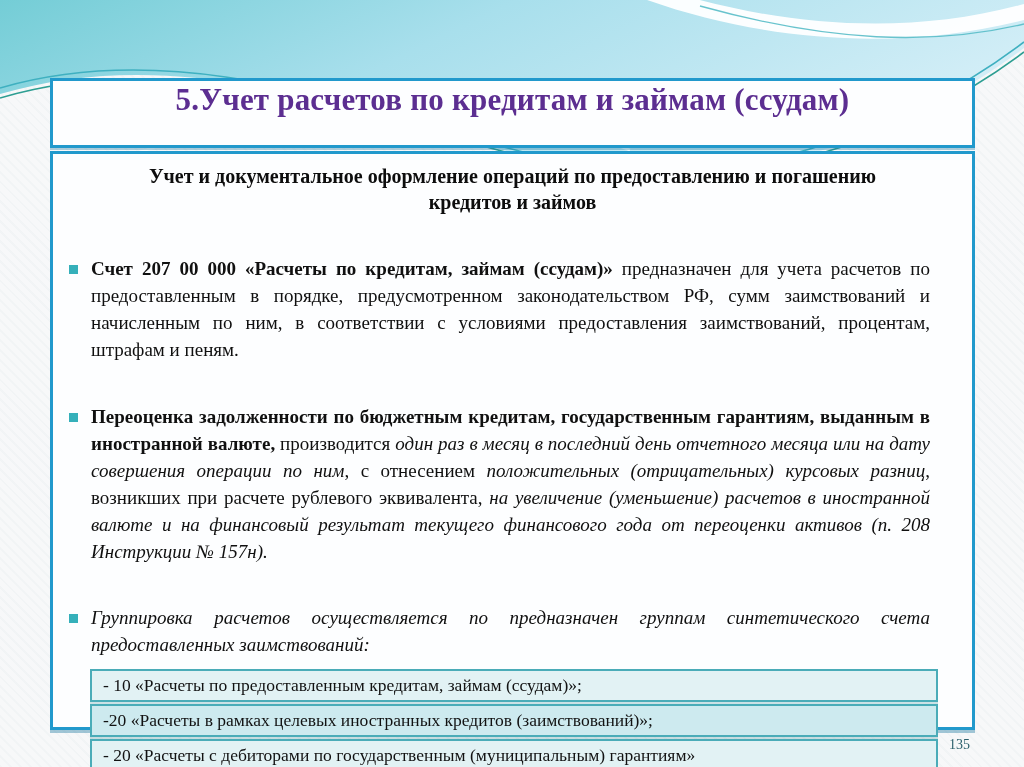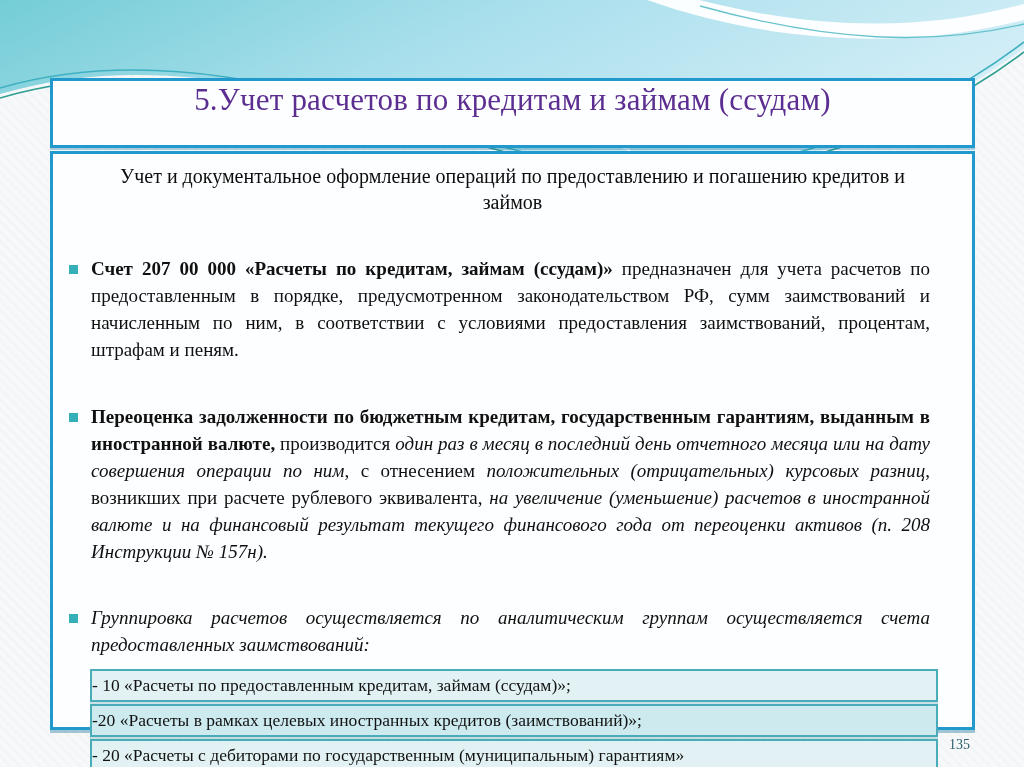--- a/index.html
+++ b/index.html
@@ -17,33 +17,33 @@
   .title-box{
     position:absolute;left:50px;top:78px;width:919px;height:64px;
     border:3px solid var(--box-border,#2199cc);
     background:#fdfeff;
     box-shadow:0 2px 0 rgba(30,120,160,0.35);
     display:flex;justify-content:center;align-items:flex-start;
     z-index:2;
   }
   .title-text{
     margin-top:1px;
-    font-size:31px;font-weight:normal;letter-spacing:0.2px;
+    font-size:31px;font-weight:bold;letter-spacing:0.2px;
     color:var(--title-text,#5c2e91);
   }
   .main-box{
     position:absolute;left:50px;top:151px;width:919px;height:573px;
     border:3px solid var(--box-border,#2199cc);
     background:#fdfeff;
     box-shadow:0 3px 0 rgba(30,120,160,0.4);
     z-index:2;
   }
   .subtitle{
     margin:9px auto 4px;max-width:810px;
-    text-align:center;font-weight:normal;font-size:20px;line-height:1.32;
+    text-align:center;font-weight:bold;font-size:20px;line-height:1.32;
     color:#0d0d0d;
   }
   .bullet-list{
     list-style:none;margin:15px 42px 0 14px;padding:0;
     color:#101010;
   }
   .bullet{
     position:relative;padding-left:24px;margin-bottom:10px;
     font-size:19px;line-height:1.42;text-align:justify;margin-top:40px;
   }
@@ -53,20 +53,21 @@
   }
   .seg-bold{font-weight:bold;}
   .seg-italic{font-style:italic;}
   .group-list{margin:4px 34px 0 37px;}
   .group-box{
     height:29px;margin-bottom:2px;
     border:2px solid var(--group-border,#4aacb8);
     background:var(--group-fill,#e2f2f4);
     box-shadow:0 2px 0 rgba(60,140,150,0.25);
     display:flex;align-items:center;
+    padding-left:11px;
     font-size:17.5px;color:#121212;white-space:nowrap;overflow:hidden;
   }
   .group-box:nth-child(2){background:var(--group-fill-alt,#cdeaef);}
   .page-number{
     position:absolute;right:54px;bottom:14px;
     font-size:14px;color:#2a5f6b;z-index:3;
   }
 </style>
 </head>
 <body>
@@ -92,21 +93,21 @@
   <div class="title-box">
     <div class="title-text">5.Учет расчетов по кредитам и займам (ссудам)</div>
   </div>
 
   <div class="main-box">
     <div class="subtitle">Учет и документальное оформление операций по предоставлению и погашению кредитов и займов</div>
 
     <ul class="bullet-list">
         <li class="bullet"><span class="marker"></span><span class="seg-bold">Счет 207 00 000 «Расчеты по кредитам, займам (ссудам)» </span><span class="seg-regular">предназначен для учета расчетов по предоставленным в порядке, предусмотренном законодательством РФ, сумм заимствований и начисленным по ним, в соответствии с условиями предоставления заимствований, процентам, штрафам и пеням.</span></li>
         <li class="bullet"><span class="marker"></span><span class="seg-bold">Переоценка задолженности по бюджетным кредитам, государственным гарантиям, выданным в иностранной валюте, </span><span class="seg-regular">производится </span><span class="seg-italic">один раз в месяц в последний день отчетного месяца или на дату совершения операции по ним</span><span class="seg-regular">, с отнесением </span><span class="seg-italic">положительных (отрицательных) курсовых разниц</span><span class="seg-regular">, возникших при расчете рублевого эквивалента, </span><span class="seg-italic">на увеличение (уменьшение) расчетов в иностранной валюте и на финансовый результат текущего финансового года от переоценки активов (п. 208 Инструкции № 157н).</span></li>
-        <li class="bullet"><span class="marker"></span><span class="seg-italic">Группировка расчетов осуществляется по аналитическим группам осуществляется счета предоставленных заимствований:</span></li>
+        <li class="bullet"><span class="marker"></span><span class="seg-italic">Группировка расчетов осуществляется по предназначен группам синтетического счета предоставленных заимствований:</span></li>
       </ul>
 
     <div class="group-list">
         <div class="group-box">- 10  «Расчеты по предоставленным кредитам, займам (ссудам)»;</div>
         <div class="group-box">-20  «Расчеты в рамках целевых иностранных кредитов (заимствований)»;</div>
         <div class="group-box">- 20  «Расчеты с дебиторами по государственным (муниципальным) гарантиям»</div>
       </div>
   </div>
 
   <div class="page-number">135</div>

